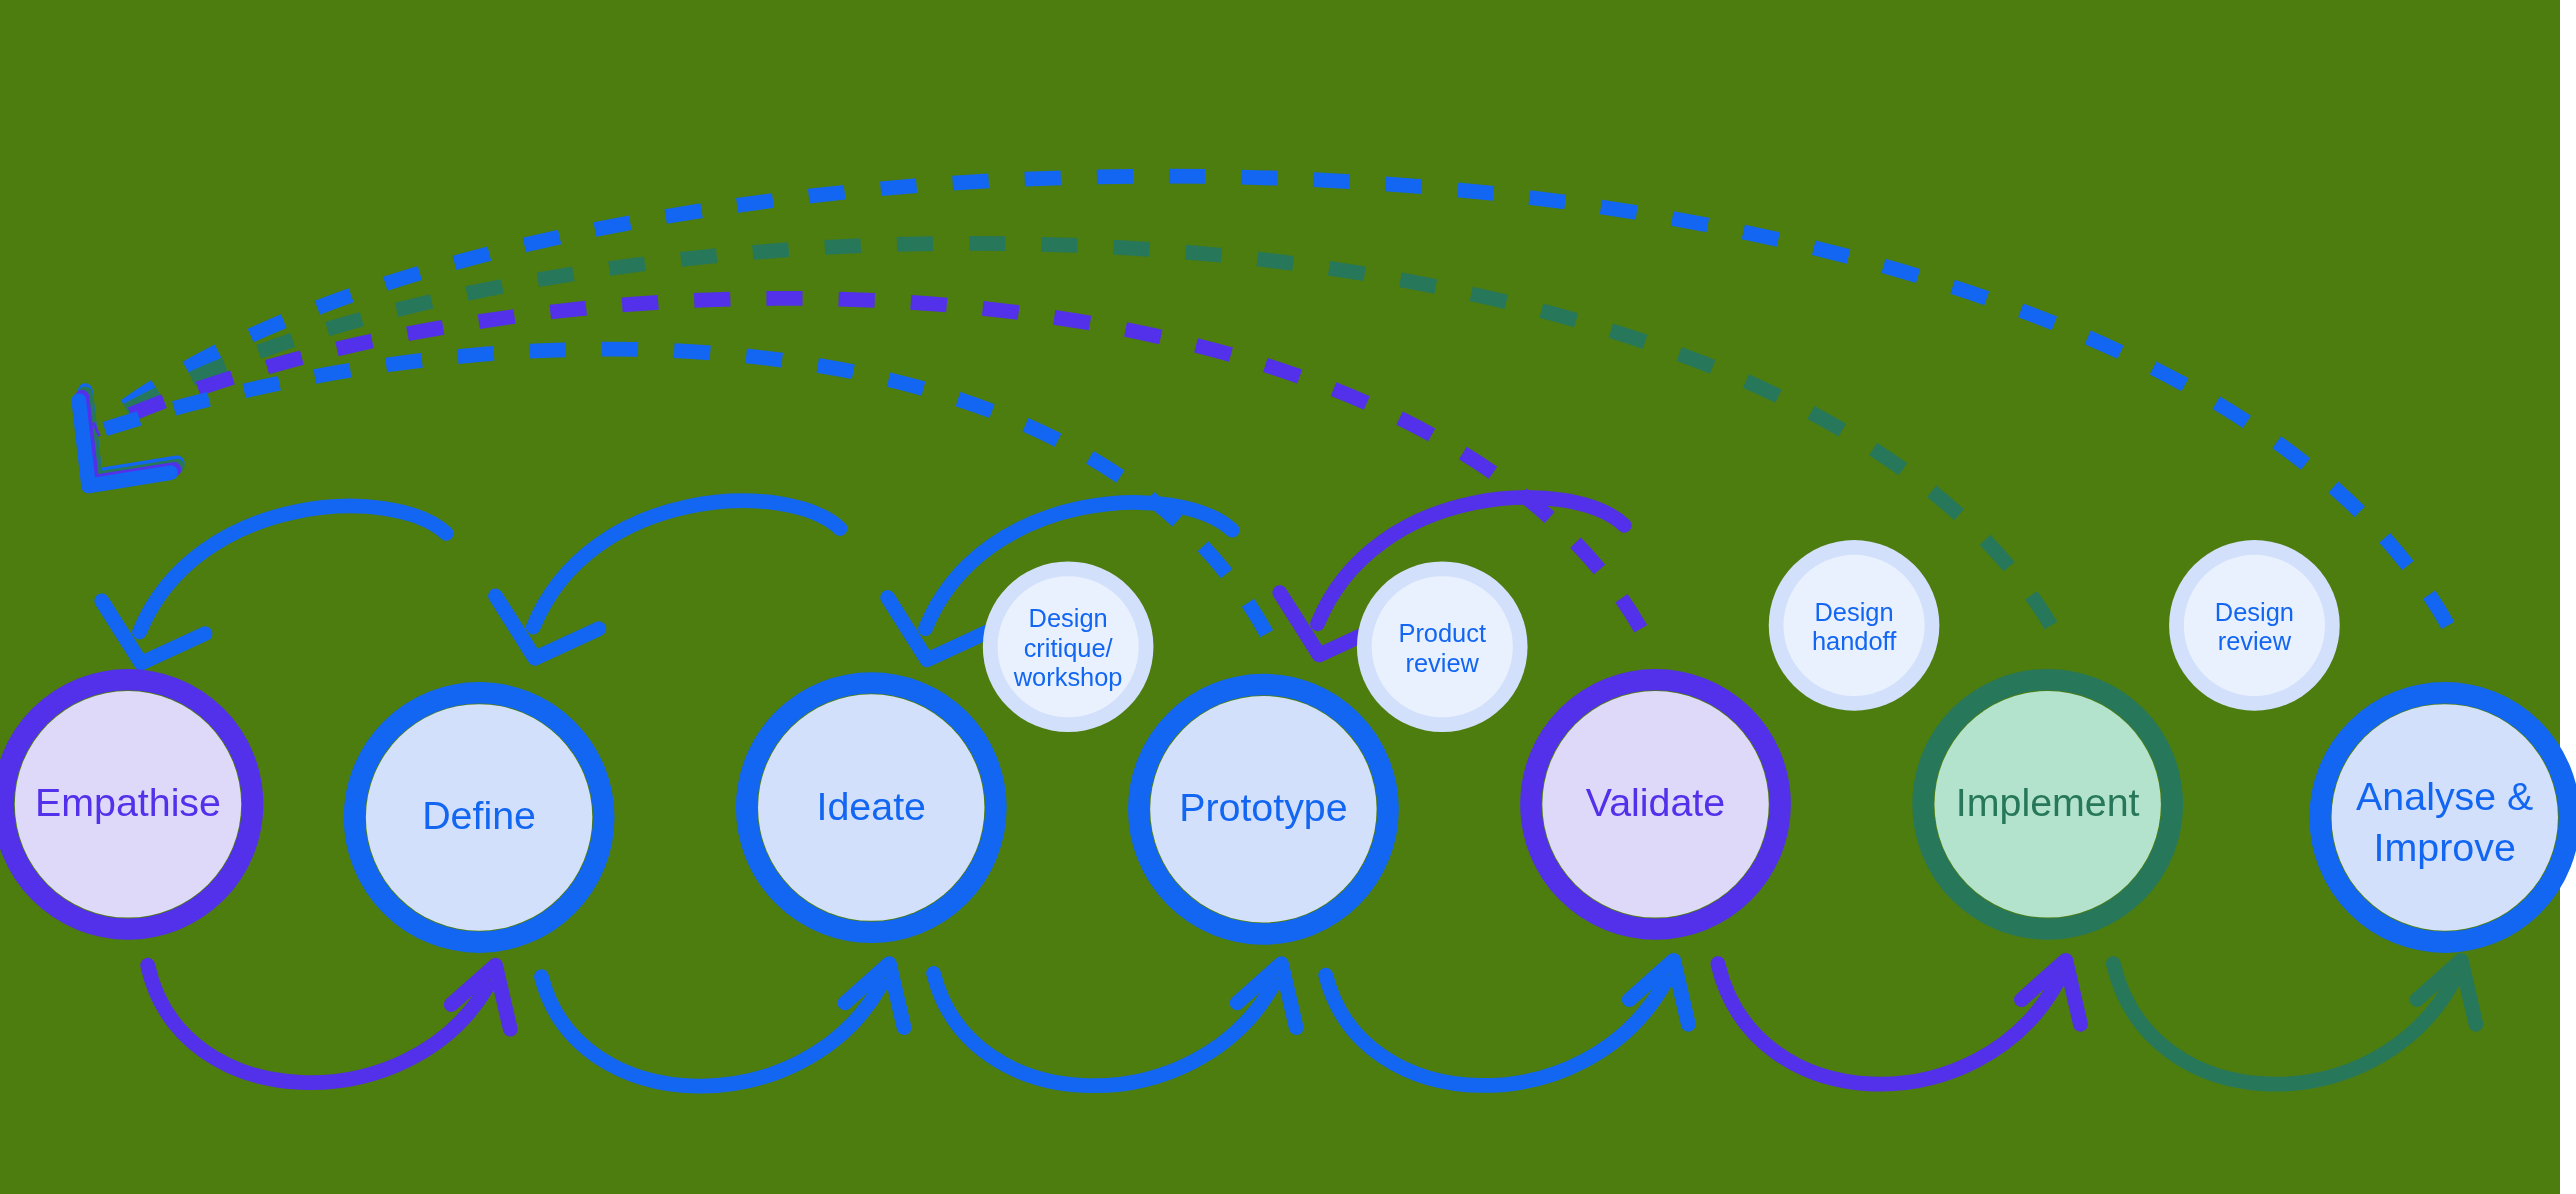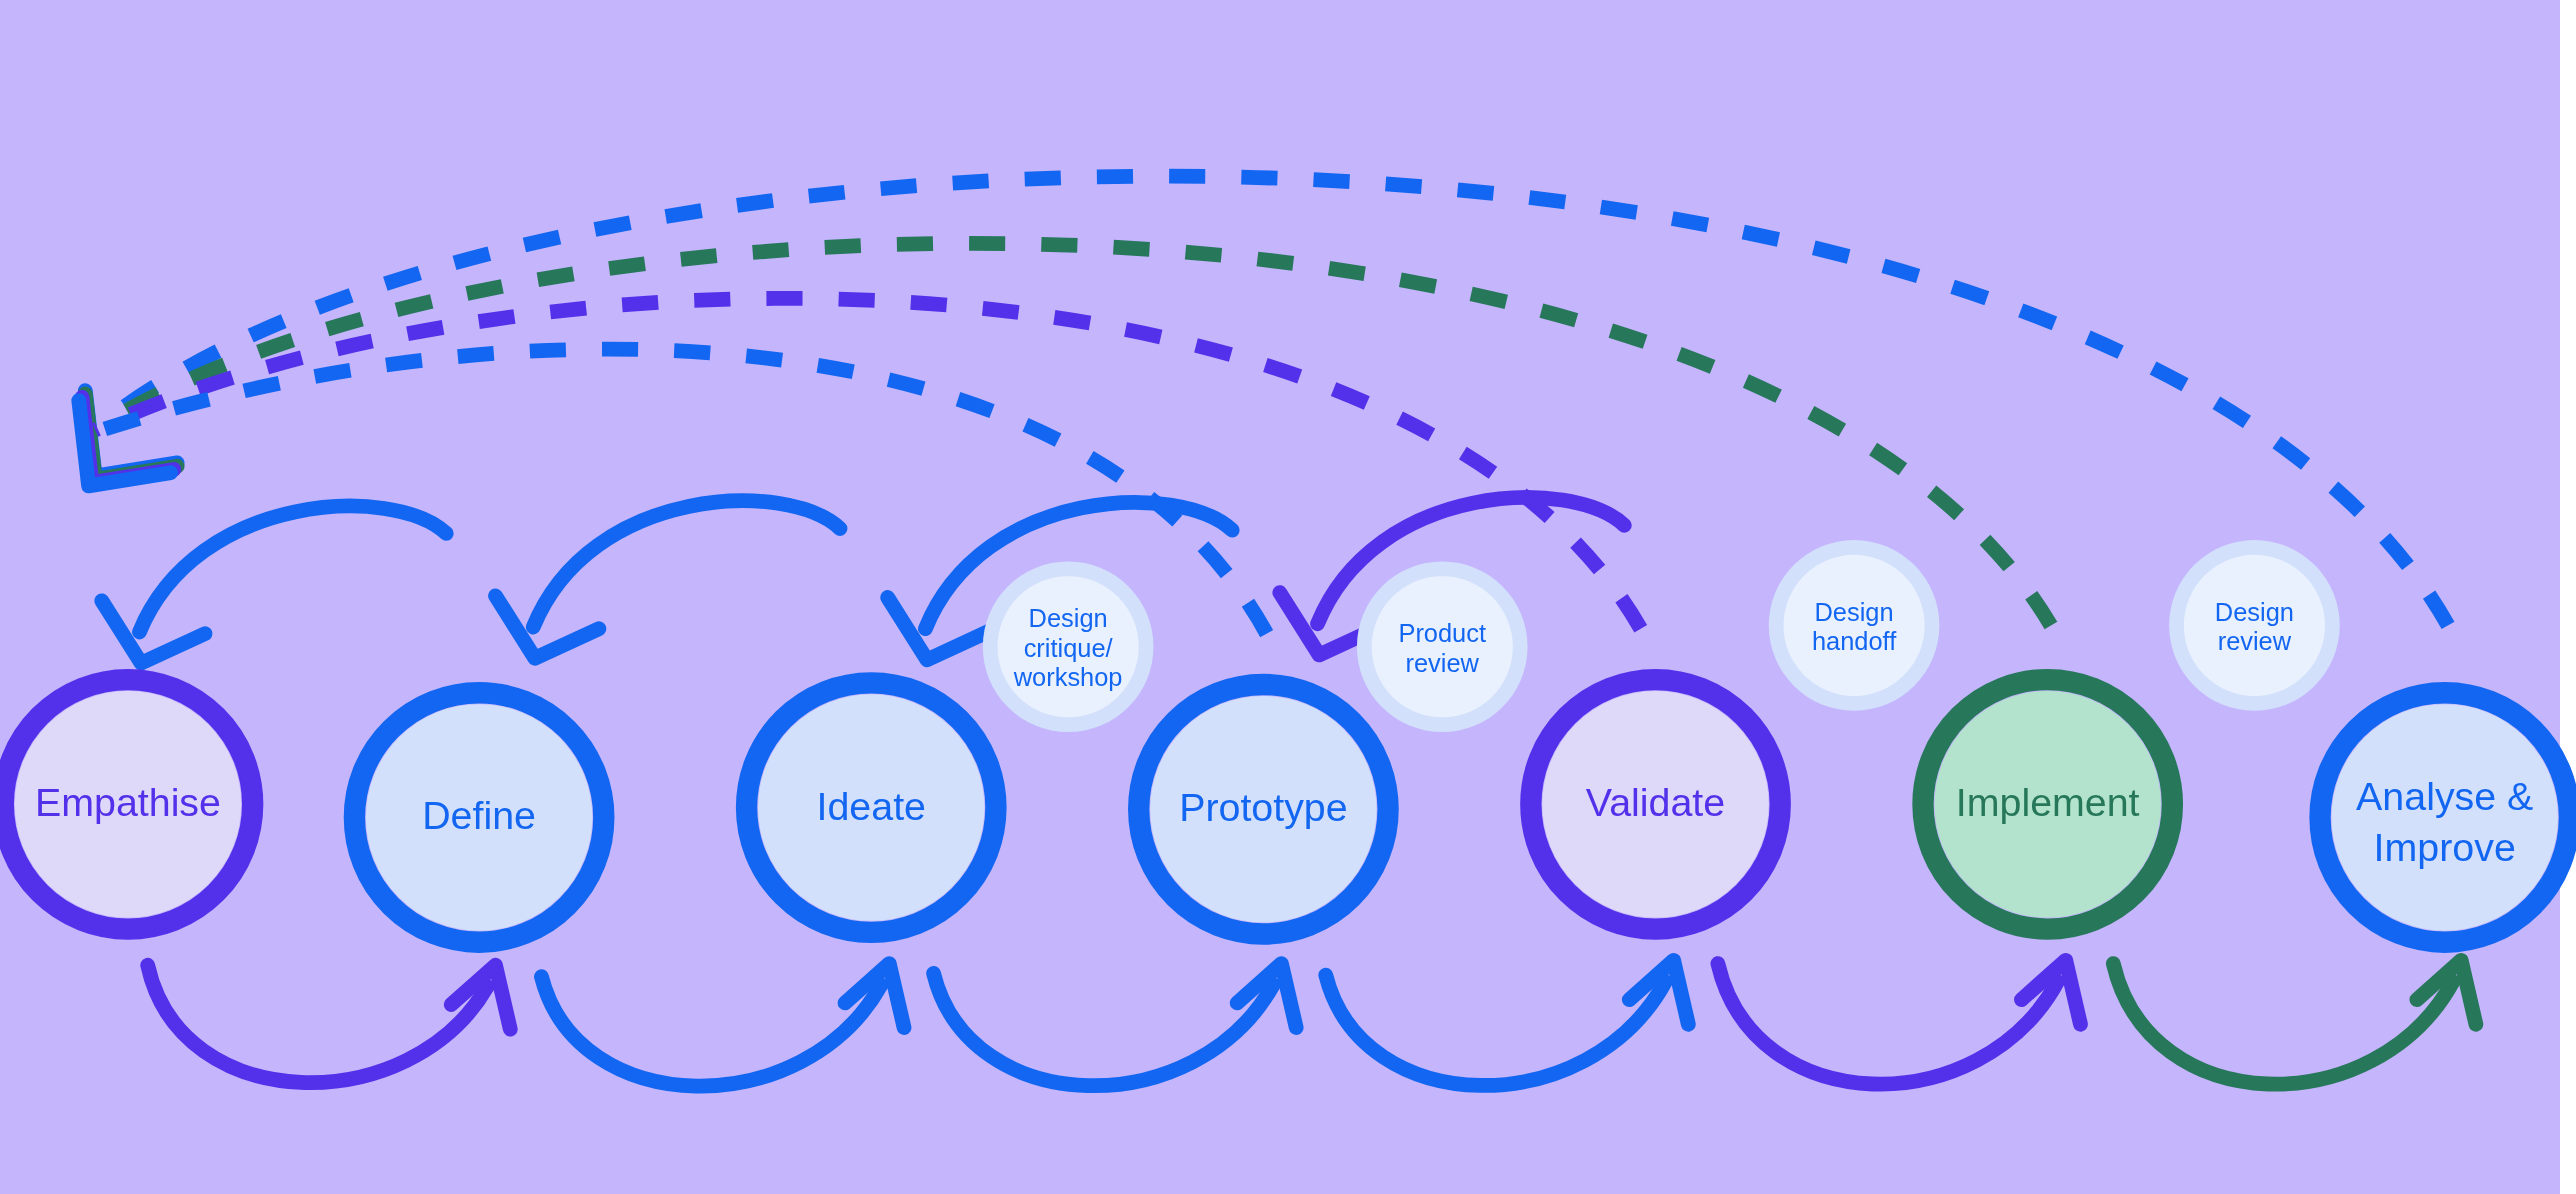--- a/index.html
+++ b/index.html
@@ -10,21 +10,21 @@
   body {
     width: 2576px;
     height: 1195px;
     overflow: hidden;
     font-family: "Liberation Sans", sans-serif;
   }
   #diagram-root {
     position: relative;
     width: 2560px;
     height: 1195px;
-    background: #c4b5fd;
+    background: #4d7c0f;
   }
   svg.flow {
     position: absolute;
     inset: 0;
     width: 2576px;
     height: 1195px;
     display: block;
   }
   .stage-label {
     font-family: "Liberation Sans", sans-serif;

